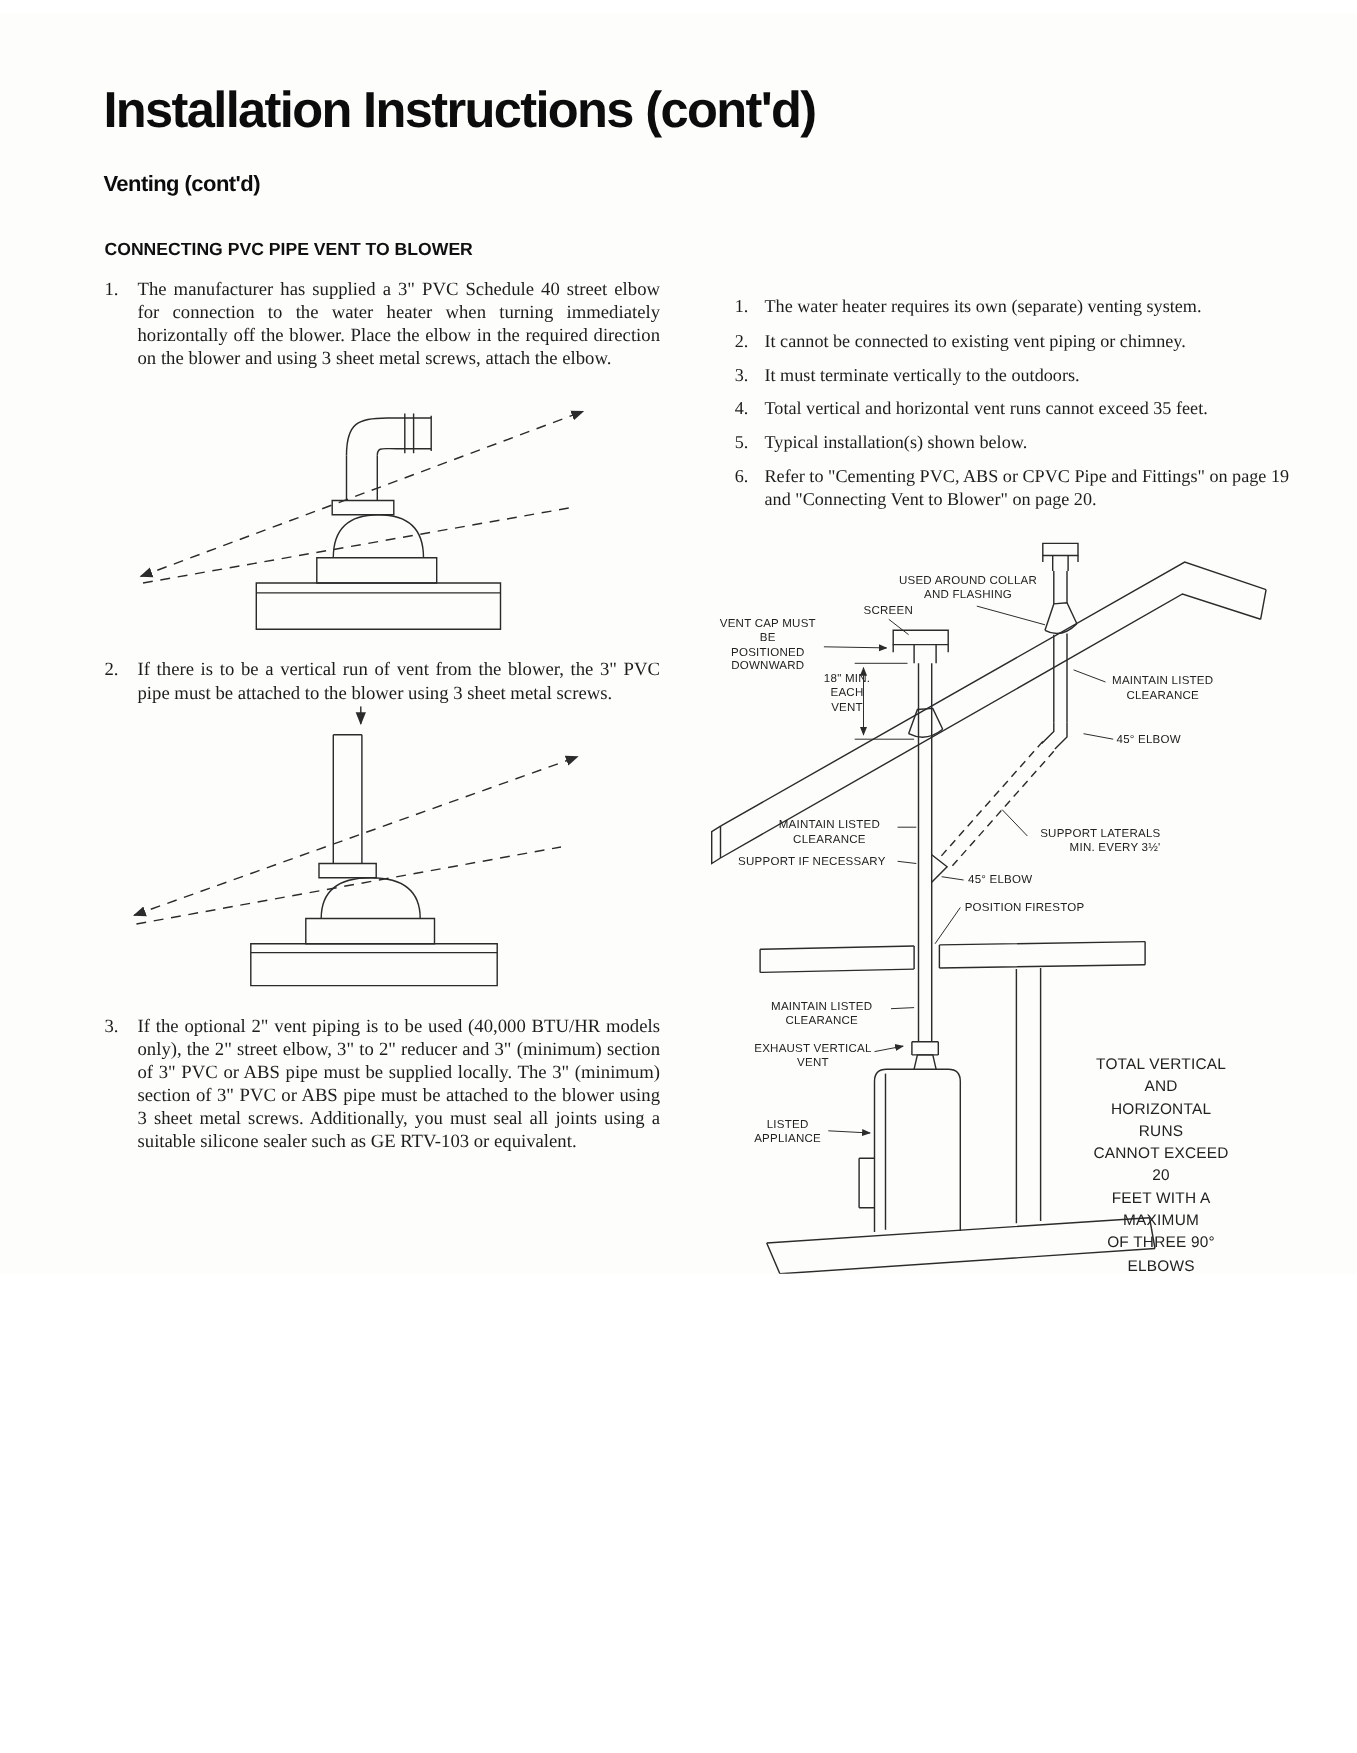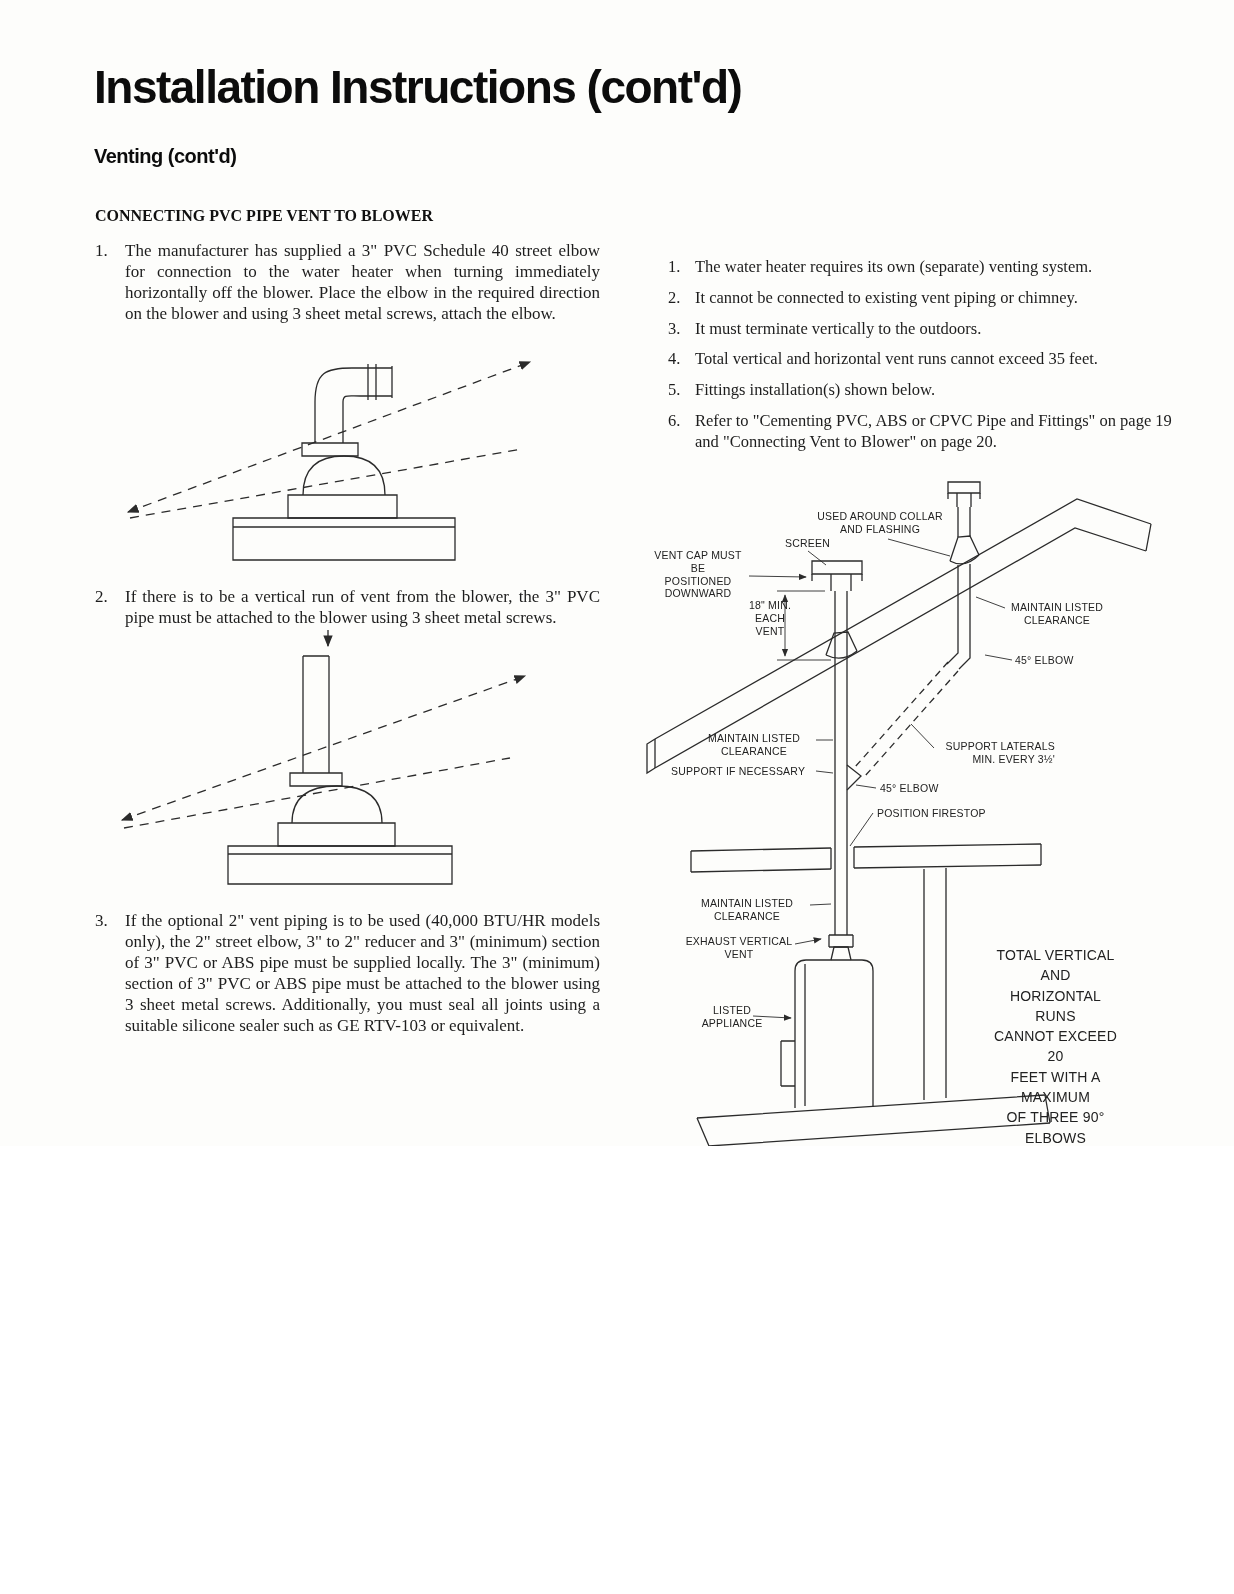--- a/index.html
+++ b/index.html
@@ -1,33 +1,33 @@
 <!DOCTYPE html>
 <html><head>
 <meta charset="utf-8">
 <style>
   * { margin:0; padding:0; box-sizing:border-box; }
   html,body { background:#ffffff; }
   .page {
     position:relative; width:1234px; height:1146px;
-    background:#fdfdfb; color:#1b1b1b; overflow:hidden; margin:0 auto;
+    background:#fdfdfb; color:#1b1b1b; overflow:hidden; margin:12px auto;
     font-family:"Liberation Serif", serif;
   }
   .title {
     position:absolute; left:94px; top:60px;
     font-family:"Liberation Sans", sans-serif; font-weight:bold;
     font-size:46px; letter-spacing:-1.5px; color:#0c0c0c;
   }
   .subtitle {
     position:absolute; left:94px; top:145px;
     font-family:"Liberation Sans", sans-serif; font-weight:bold;
     font-size:20px; letter-spacing:-0.5px; color:#0c0c0c;
   }
   .colhead {
-    position:absolute; font-family:Liberation Serif, serif;
+    position:absolute; font-family:Liberation Sans, sans-serif;
     font-weight:bold; font-size:16px; color:#101010; white-space:pre-line; line-height:1.3;text-align:right;
   }
   .item { position:absolute; display:flex; font-size:17px; line-height:1.24; color:#1d1d1d; }
   .item .num { flex:0 0 30px; }
   .item .itext { flex:1; text-align:justify; }
   .rlist { position:absolute; left:668px; top:257px; width:512px; font-size:16.5px; line-height:1.26; color:#1d1d1d; }
   .rlist .ritem { display:flex; margin-bottom:10px; }
   .rlist .num { flex:0 0 27px; }
   .rlist .itext { flex:1; }
   .fig { position:absolute; }
@@ -130,21 +130,21 @@
     <div class="ritem">
       <span class="num">3.</span>
       <div class="itext">It must terminate vertically to the outdoors.</div>
     </div>
     <div class="ritem">
       <span class="num">4.</span>
       <div class="itext">Total vertical and horizontal vent runs cannot exceed 35 feet.</div>
     </div>
     <div class="ritem">
       <span class="num">5.</span>
-      <div class="itext">Fittings installation(s) shown below.</div>
+      <div class="itext">Typical installation(s) shown below.</div>
     </div>
     <div class="ritem">
       <span class="num">6.</span>
       <div class="itext">Refer to "Cementing PVC, ABS or CPVC Pipe and Fittings" on page 19 and "Connecting Vent to Blower" on page 20.</div>
     </div>
   </div>
 
   <div class="diagram">
     <svg width="525" height="700" viewBox="0 0 525 700" style="position:absolute;left:0;top:0;">
       <defs>
@@ -233,21 +233,21 @@
 EACH VENT</div>
     <div class="dlabel" style="left:50px; top:255px; width:118px; text-align:center;">MAINTAIN LISTED
 CLEARANCE</div>
     <div class="dlabel" style="left:26px; top:288px; width:145px;">SUPPORT IF NECESSARY</div>
     <div class="dlabel" style="left:235px; top:305px; width:70px;">45° ELBOW</div>
     <div class="dlabel" style="left:232px; top:330px; width:125px;">POSITION FIRESTOP</div>
     <div class="dlabel" style="left:42px; top:420px; width:120px; text-align:center;">MAINTAIN LISTED
 CLEARANCE</div>
     <div class="dlabel" style="left:40px; top:458px; width:108px; text-align:center;">EXHAUST VERTICAL
 VENT</div>
-    <div class="dlabel" style="left:56px; top:527px; width:62px; text-align:center;">LISTED
+    <div class="dlabel" style="left:40px; top:527px; width:62px; text-align:center;">LISTED
 APPLIANCE</div>
     <div class="dlabel" style="left:362px; top:124px; width:100px; text-align:center;">MAINTAIN LISTED
 CLEARANCE</div>
     <div class="dlabel" style="left:370px; top:177px; width:70px;">45° ELBOW</div>
     <div class="dlabel" style="left:292px; top:263px; width:118px; text-align:right;">SUPPORT LATERALS
 MIN. EVERY 3½'</div>
     <div class="dlabel small" style="left:348px; top:468px; width:125px; text-align:center;">TOTAL VERTICAL AND
 HORIZONTAL RUNS
 CANNOT EXCEED 20
 FEET WITH A MAXIMUM

